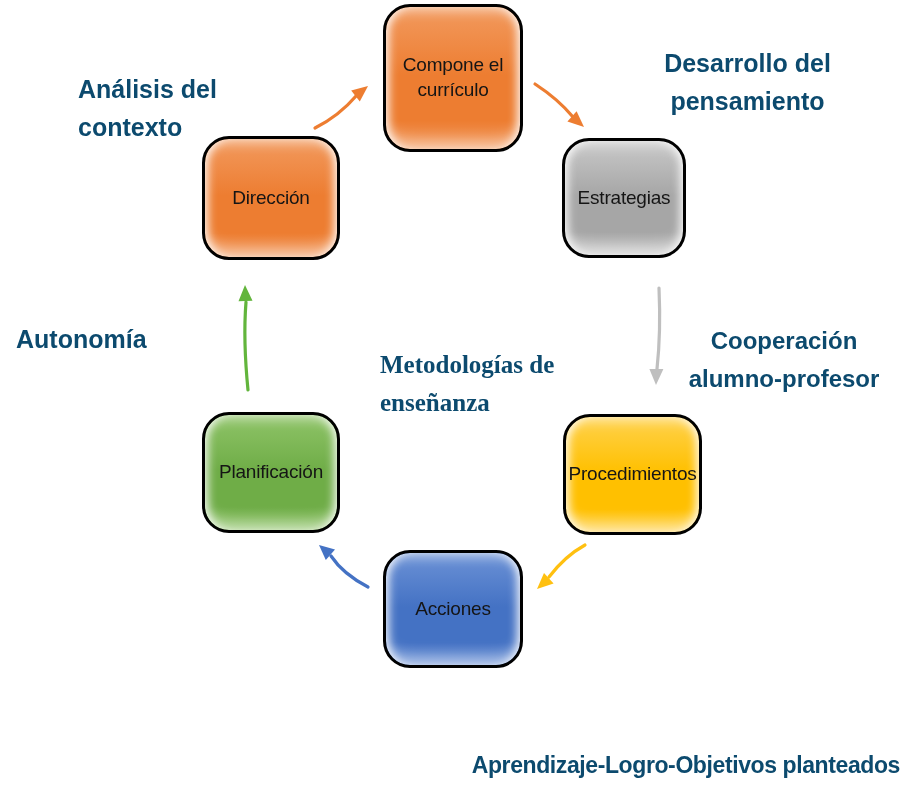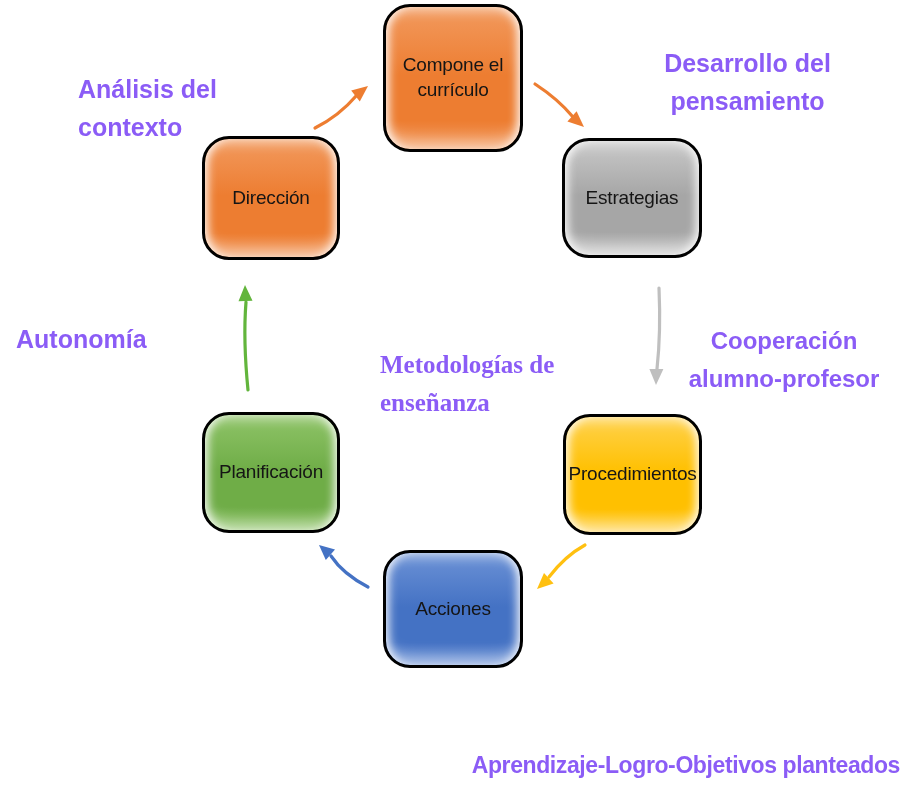--- a/index.html
+++ b/index.html
@@ -14,29 +14,29 @@
     display:flex;align-items:center;justify-content:center;
     text-align:center;font-size:19px;letter-spacing:-0.2px;color:#151515;
     line-height:1.3;padding:0 3px;
     box-shadow:
       inset 0 12px 12px -8px rgba(255,255,255,.55),
       inset 9px 0 10px -6px rgba(255,255,255,.85),
       inset -9px 0 10px -6px rgba(255,255,255,.85),
       inset 0 -16px 16px -9px rgba(255,255,255,.55);
   }
   .n-compone      {left:383px;top:4px;  width:140px;height:148px;}
-  .n-estrategias  {left:562px;top:138px;width:140px;height:120px;}
+  .n-estrategias  {left:562px;top:138px;width:124px;height:120px;}
   .n-procedimientos{left:563px;top:414px;width:139px;height:121px;}
   .n-acciones     {left:383px;top:550px;width:140px;height:118px;}
   .n-planificacion{left:202px;top:412px;width:138px;height:121px;}
   .n-direccion    {left:202px;top:136px;width:138px;height:124px;}
 
   
   .label{
-    position:absolute;font-weight:bold;color:#8b5cf6;
+    position:absolute;font-weight:bold;color:#0c4a6e;
     font-size:25px;line-height:38px;white-space:normal;
   }
   .l-analisis   {left:78px; top:70px; width:240px;}
   .l-desarrollo {left:650px;top:44px; width:195px;text-align:center;}
   .l-cooperacion{left:678px;top:322px;width:212px;text-align:center;font-size:24px;}
   .l-autonomia  {left:16px; top:320px;width:180px;}
   .l-metodologias{left:380px;top:346px;width:175px;font-family:Liberation Serif, serif;}
   .l-bottom     {left:0;    top:746px;width:900px;text-align:right;font-size:23px;letter-spacing:-0.4px;}
 
   

